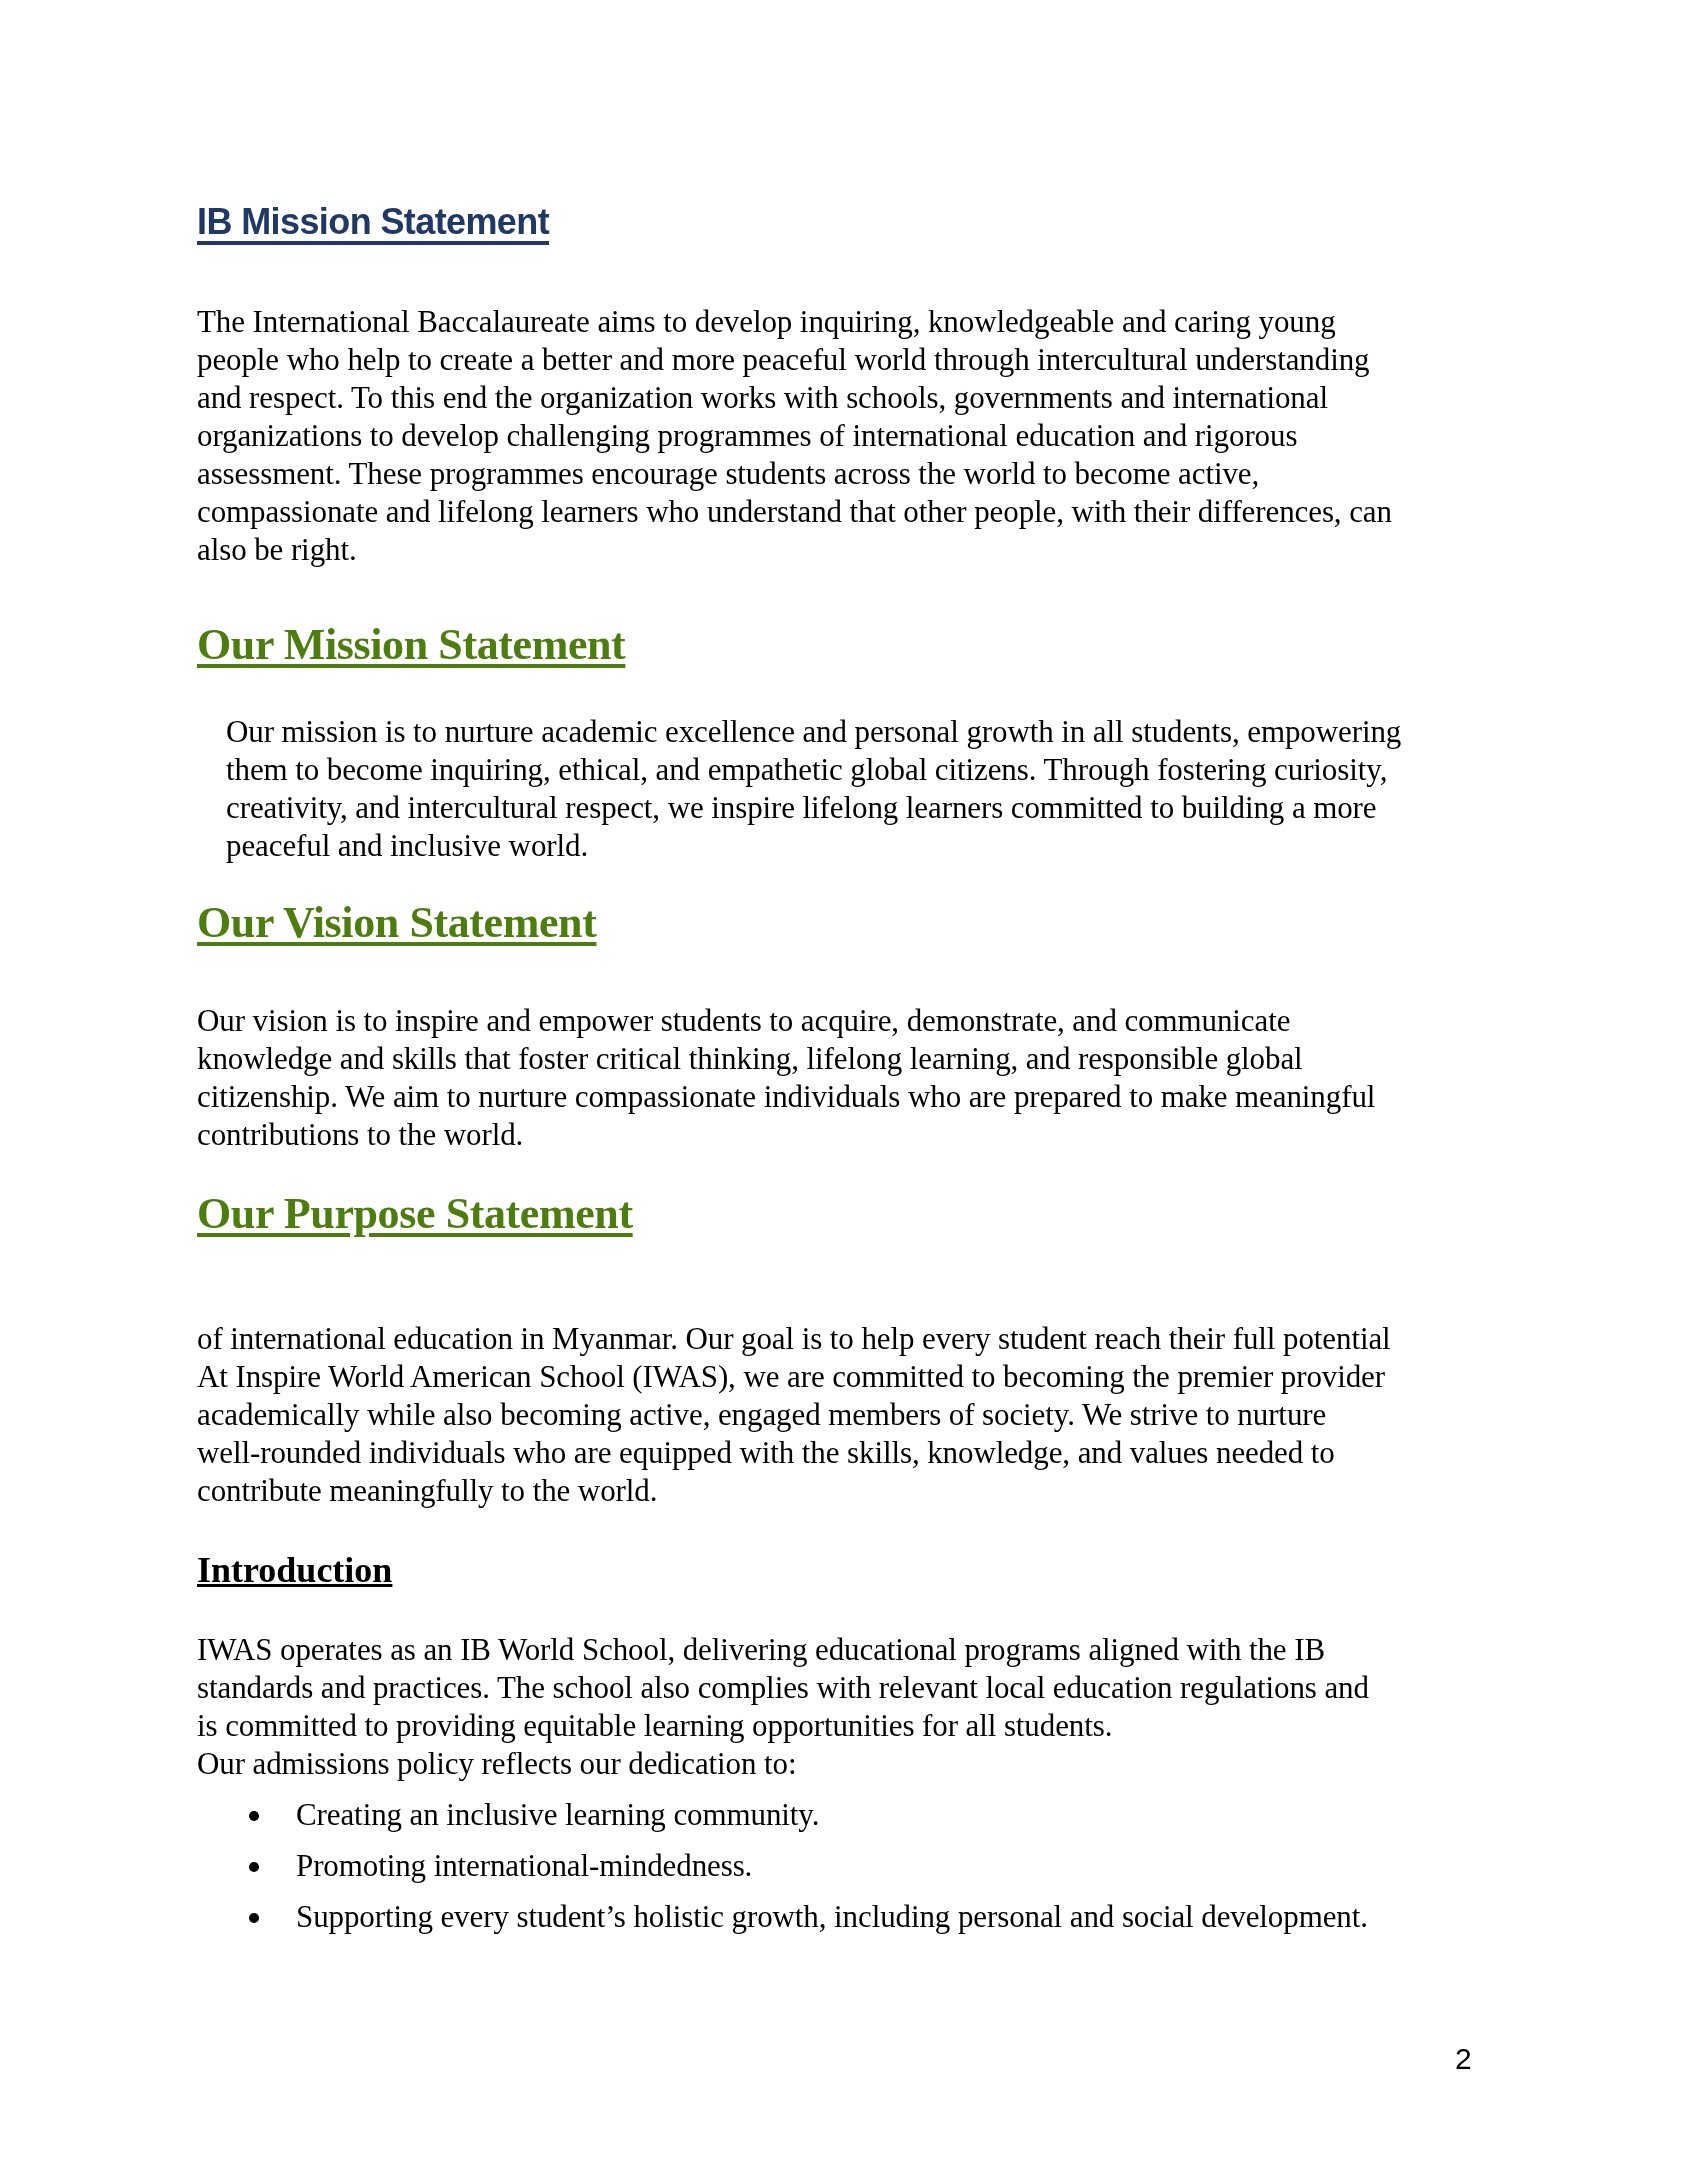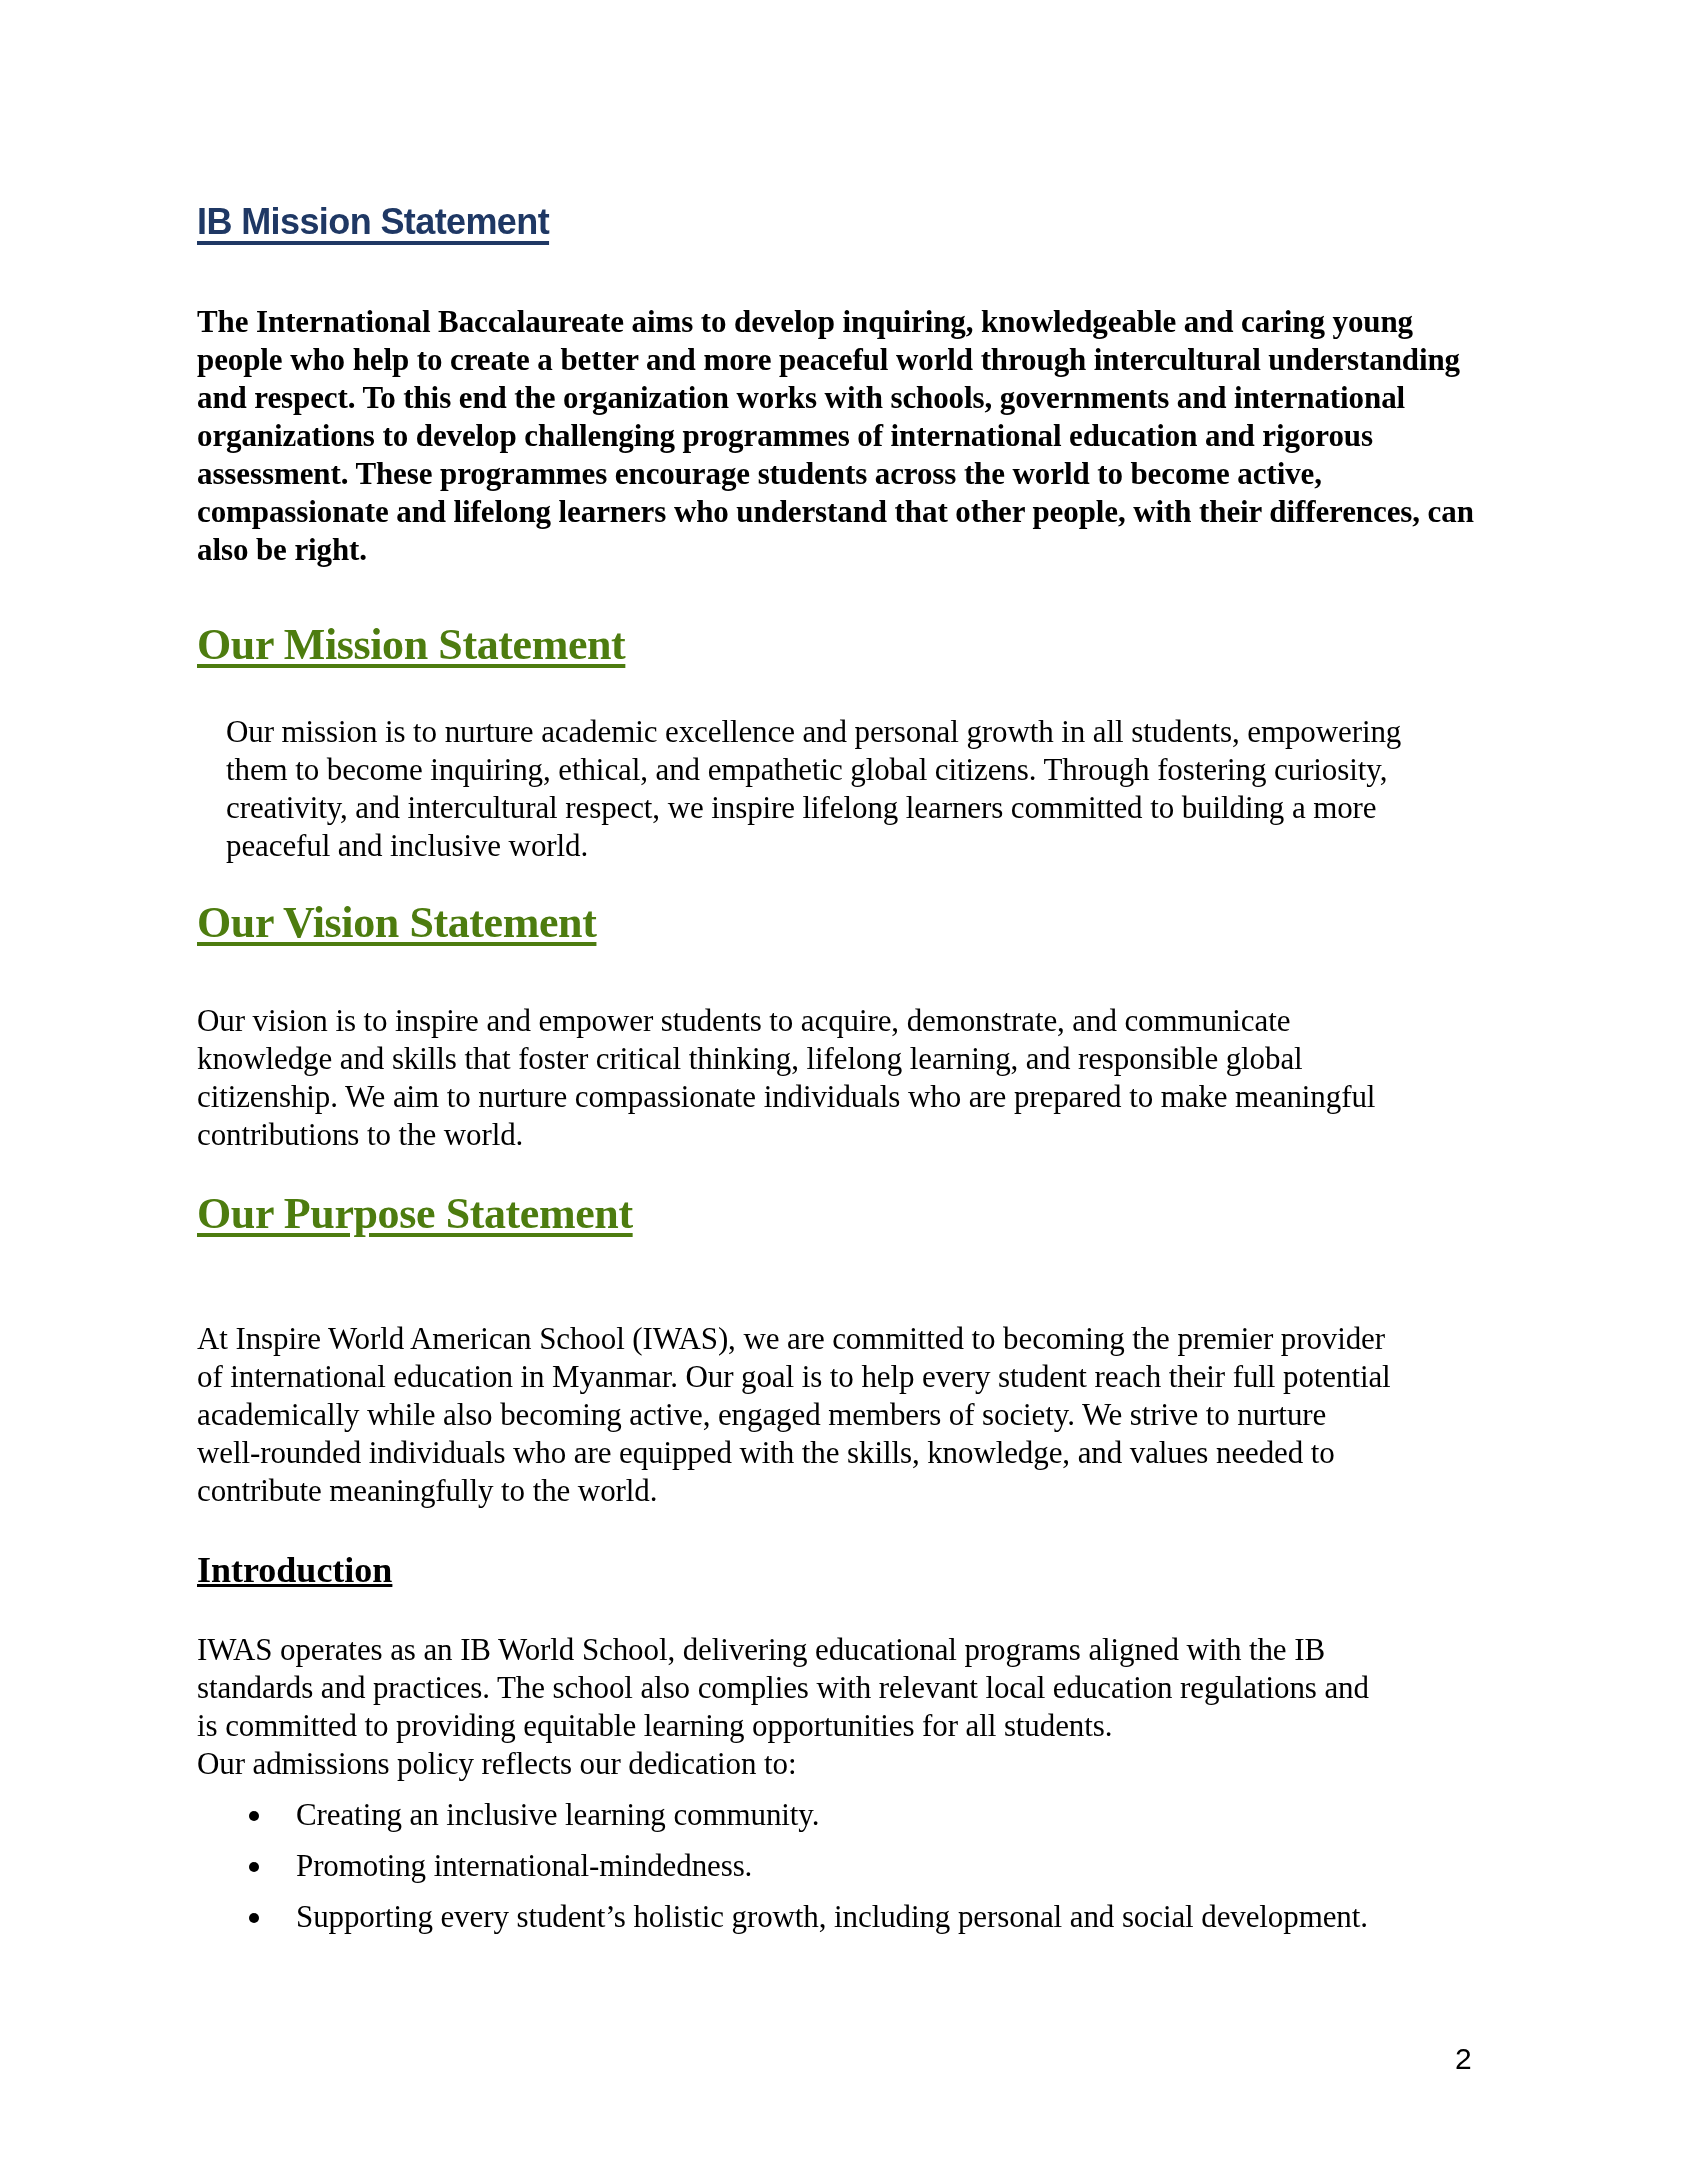--- a/index.html
+++ b/index.html
@@ -45,21 +45,21 @@
       position: absolute; left: 1455px; top: 2041px;
       font-family: "Liberation Sans", sans-serif; font-size: 30px; line-height: 36px; color: #000;
     }
   </style>
 </head>
 <body>
 
 <div class="page">
 
   <div class="h-sans" style="top:200px;">IB Mission Statement</div>
-  <div class="body-block" style="top:303px;font-weight:bold;">
+  <div class="body-block" style="top:303px;">
     <span class="line">The International Baccalaureate aims to develop inquiring, knowledgeable and caring young</span>
     <span class="line">people who help to create a better and more peaceful world through intercultural understanding</span>
     <span class="line">and respect. To this end the organization works with schools, governments and international</span>
     <span class="line">organizations to develop challenging programmes of international education and rigorous</span>
     <span class="line">assessment. These programmes encourage students across the world to become active,</span>
     <span class="line">compassionate and lifelong learners who understand that other people, with their differences, can</span>
     <span class="line">also be right.</span>
   </div>
 
   <div class="h-serif" style="top:620px;">Our Mission Statement</div>
@@ -73,22 +73,22 @@
   <div class="h-serif" style="top:898px;">Our Vision Statement</div>
   <div class="body-block" style="top:1002px;">
     <span class="line">Our vision is to inspire and empower students to acquire, demonstrate, and communicate</span>
     <span class="line">knowledge and skills that foster critical thinking, lifelong learning, and responsible global</span>
     <span class="line">citizenship. We aim to nurture compassionate individuals who are prepared to make meaningful</span>
     <span class="line">contributions to the world.</span>
   </div>
 
   <div class="h-serif" style="top:1189px;">Our Purpose Statement</div>
   <div class="body-block" style="top:1320px;">
+    <span class="line">of international education in Myanmar. Our goal is to help every student reach their full potential</span>
     <span class="line">At Inspire World American School (IWAS), we are committed to becoming the premier provider</span>
-    <span class="line">of international education in Myanmar. Our goal is to help every student reach their full potential</span>
     <span class="line">academically while also becoming active, engaged members of society. We strive to nurture</span>
     <span class="line">well-rounded individuals who are equipped with the skills, knowledge, and values needed to</span>
     <span class="line">contribute meaningfully to the world.</span>
   </div>
 
   <div class="h-intro" style="top:1548px;">Introduction</div>
   <div class="body-block" style="top:1631px;">
     <span class="line">IWAS operates as an IB World School, delivering educational programs aligned with the IB</span>
     <span class="line">standards and practices. The school also complies with relevant local education regulations and</span>
     <span class="line">is committed to providing equitable learning opportunities for all students.</span>

